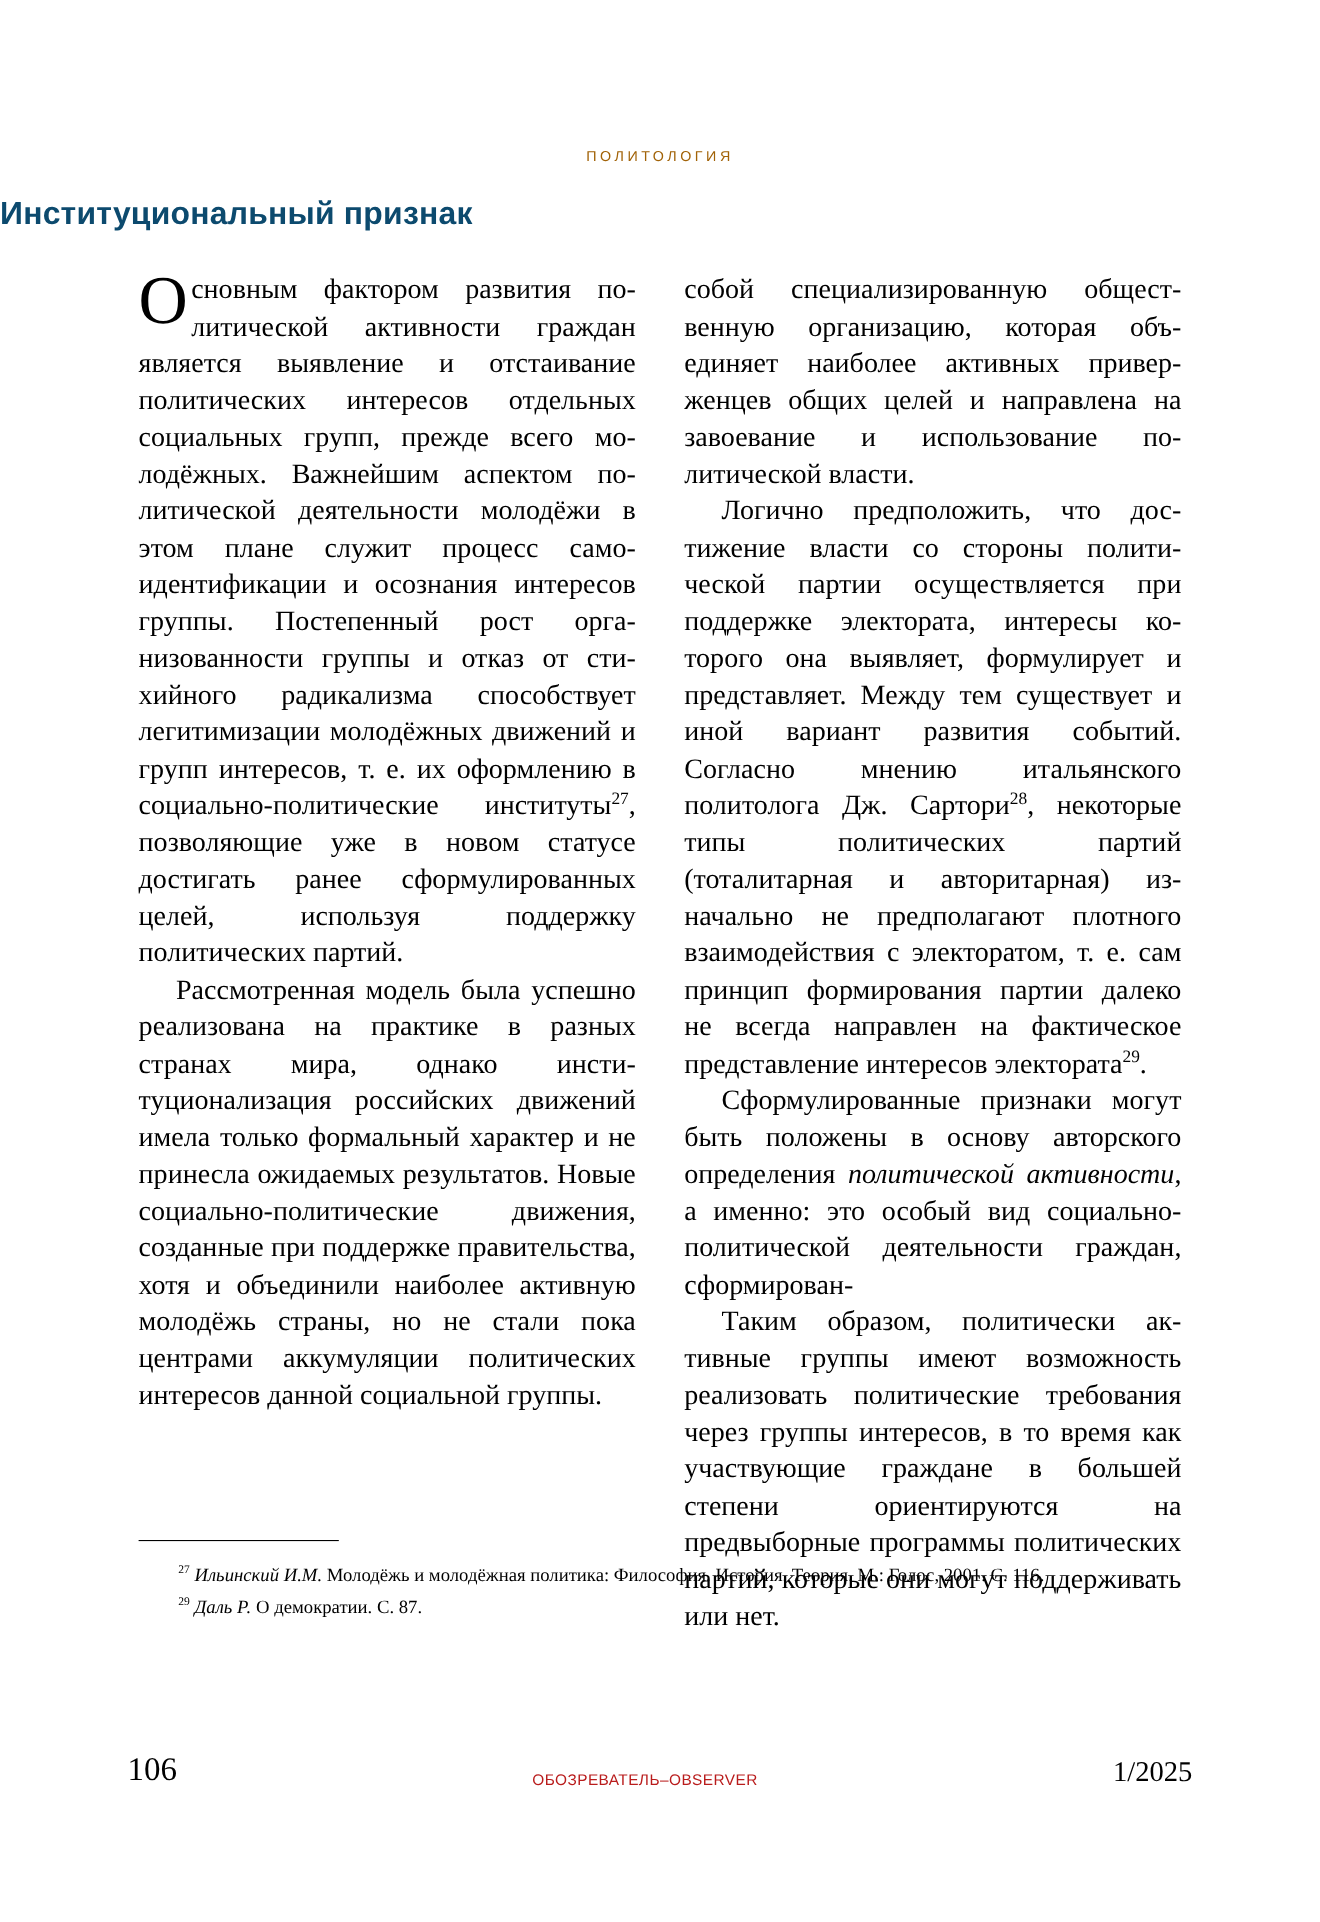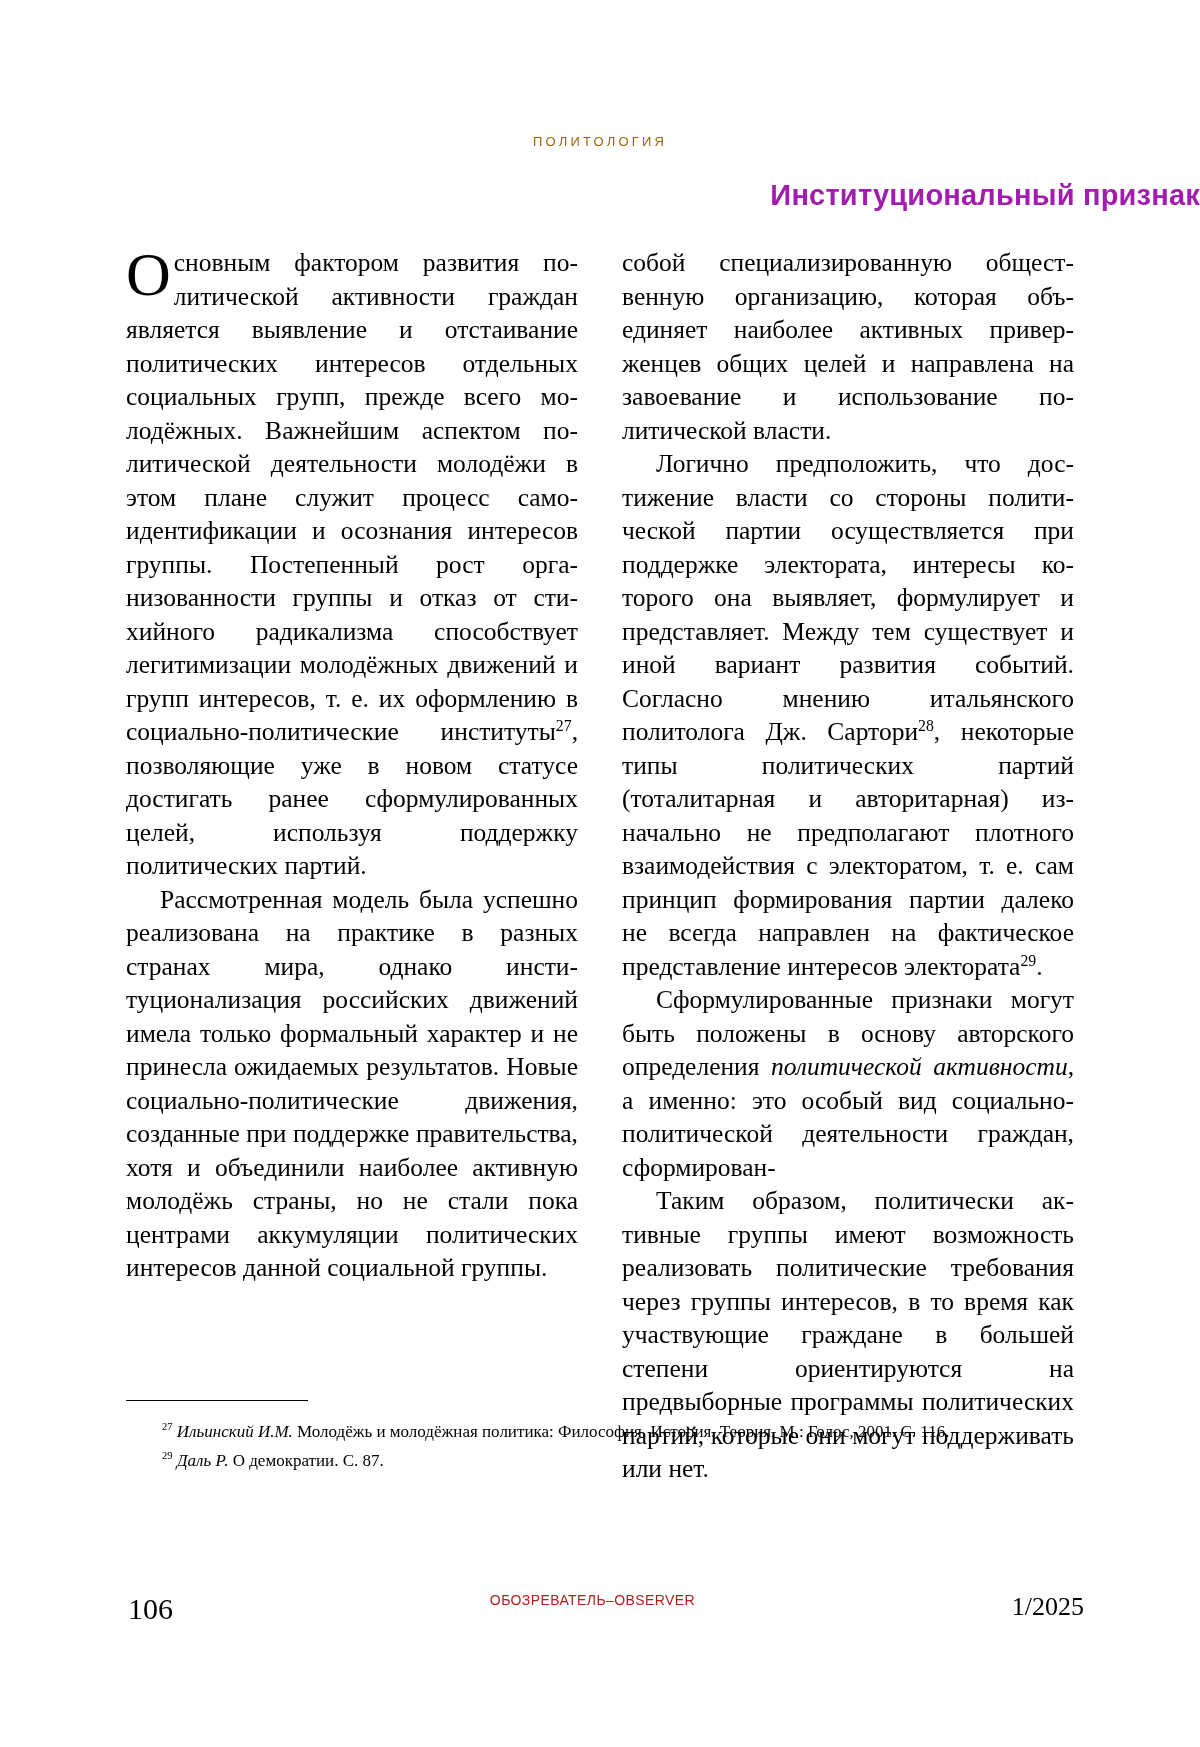--- a/index.html
+++ b/index.html
@@ -23,25 +23,25 @@
     text-align: center;
     font-family: "Liberation Sans", sans-serif;
     font-size: 13px;
     letter-spacing: 3.2px;
     color: #a16207;
     text-transform: uppercase;
     margin-top: 134px;
   }
 
   .article-title {
-    text-align: right;
+    text-align: left;
     font-family: "Liberation Sans", sans-serif;
     font-weight: bold;
     font-size: 29px;
-    color: #a21caf;
+    color: #0c4a6e;
     margin-top: 30px;
     letter-spacing: 0.2px;
   }
 
   .columns {
     display: flex;
     gap: 44px;
     margin: 34px 126px 0 126px;
   }
   .col {
@@ -90,25 +90,25 @@
     margin: 0 0 4px 0;
     font-size: 17px;
     line-height: 25px;
     text-align: justify;
     text-indent: 36px;
   }
   p.footnote i { font-style: italic; }
 
   .page-footer {
     position: absolute;
-    left: 128px;
+    left: 116px;
     right: 116px;
     top: 1592px;
     display: flex;
-    align-items: flex-start;
+    align-items: flex-end;
     justify-content: space-between;
   }
   .folio {
     font-size: 30px;
     font-family: "Liberation Serif", serif;
   }
   .journal-mark {
     font-family: "Liberation Sans", sans-serif;
     font-size: 14px;
     letter-spacing: 0.4px;

